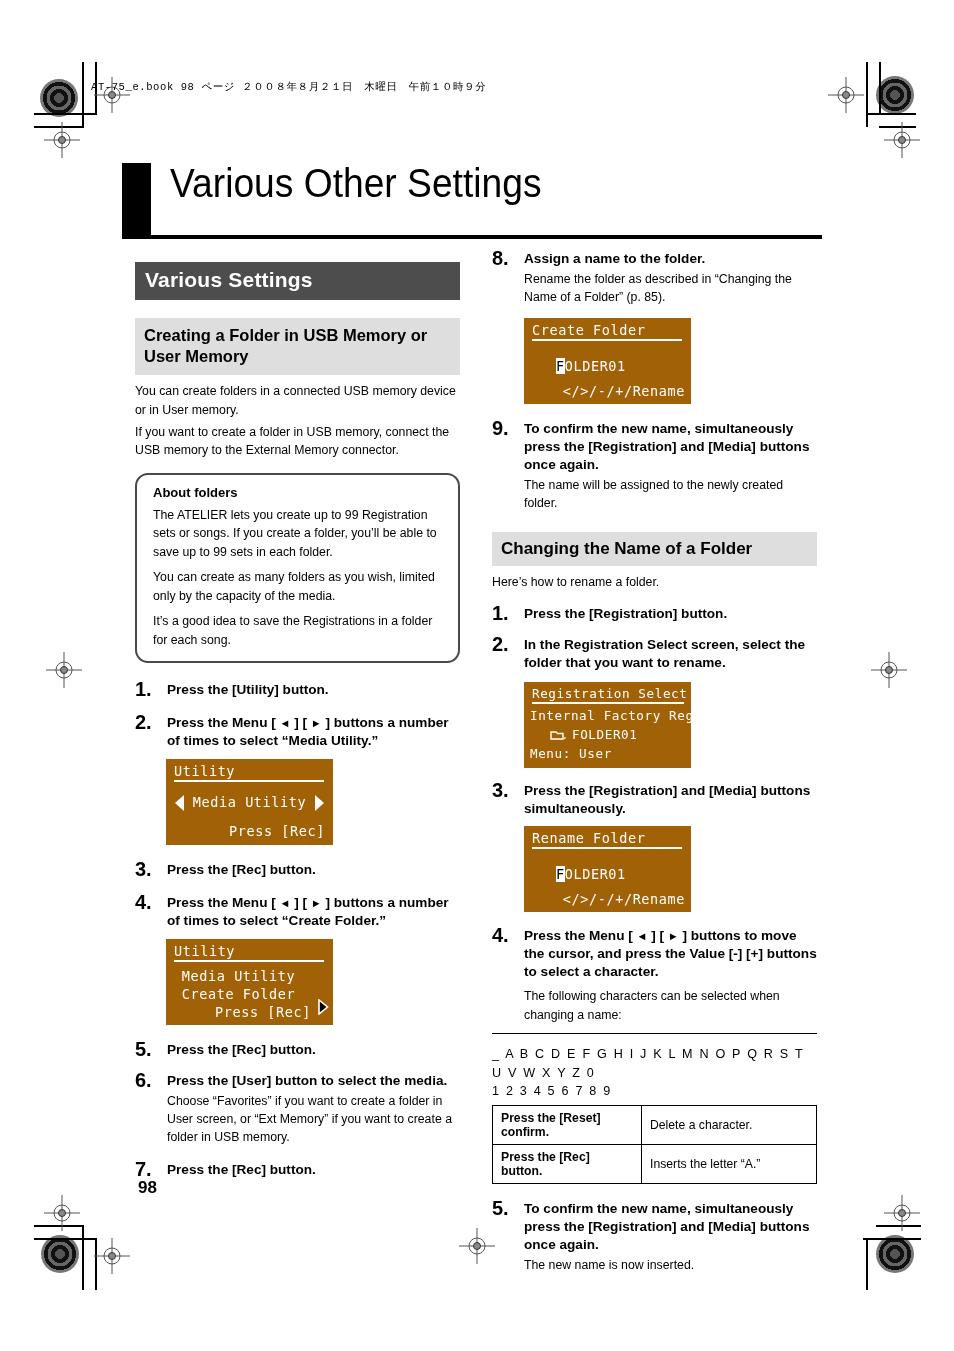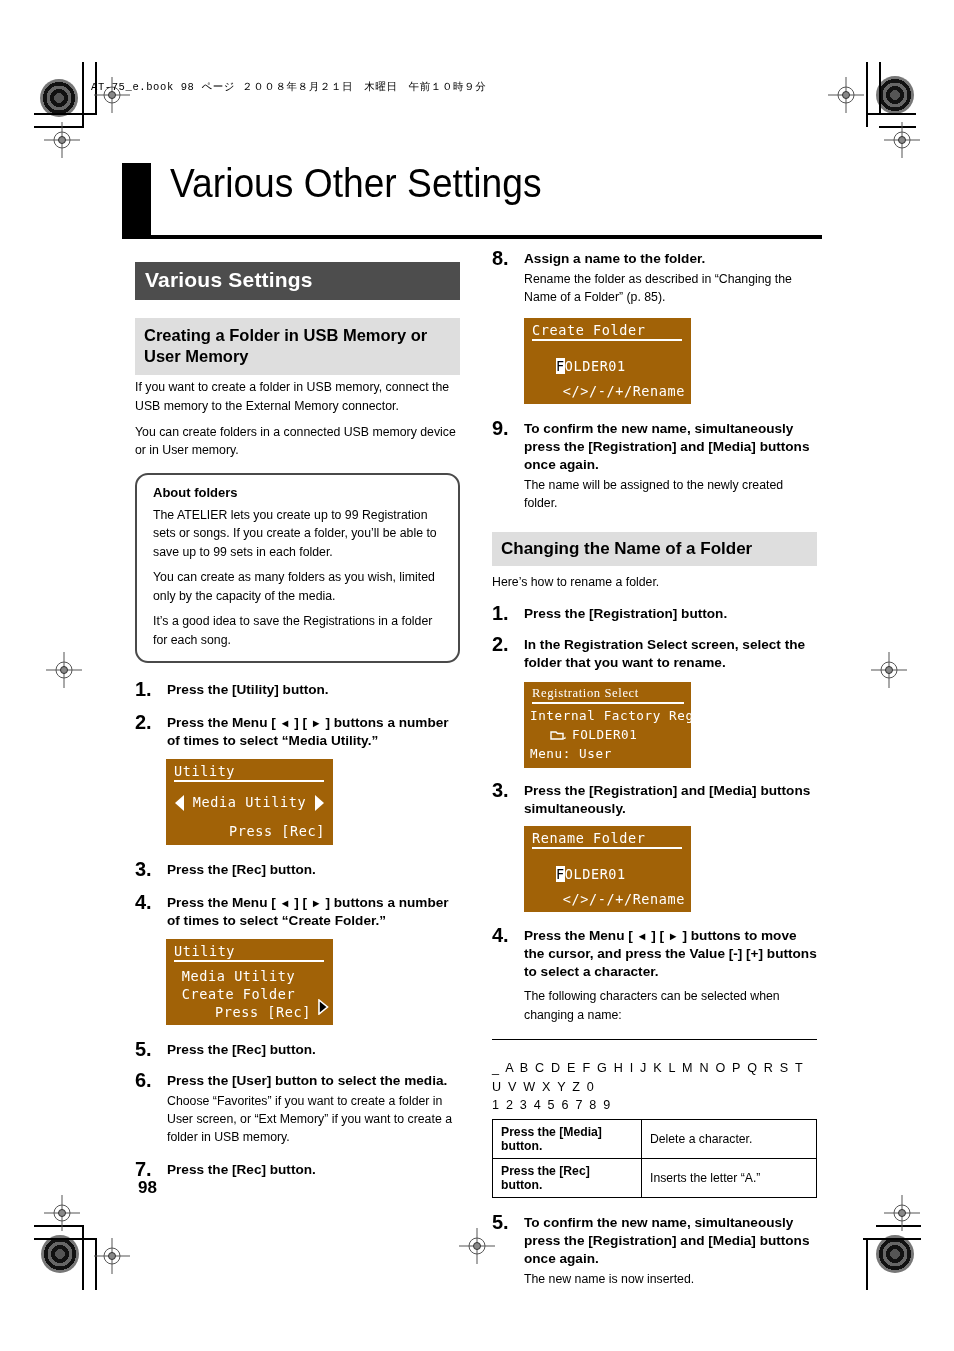--- a/index.html
+++ b/index.html
@@ -66,21 +66,21 @@
   .lcd .ttl{font-size:13.5px;letter-spacing:.6px;padding:4px 0 0 8px;position:relative;display:inline-block;}
   .lcd .ttlrule{position:absolute;height:2px;background:#fff;}
   .lcd .row{font-size:13.5px;letter-spacing:.6px;white-space:pre;}
   .lcd .cur{background:#fff;color:#000;}
   .tri-l{position:absolute;width:0;height:0;border-top:8px solid transparent;
      border-bottom:8px solid transparent;border-right:9px solid #fff;}
   .tri-r{position:absolute;width:0;height:0;border-top:8px solid transparent;
      border-bottom:8px solid transparent;border-left:9px solid #fff;}
 
   
-  .charblock{margin-top:15px;border-top:1.4px solid #000;padding-top:19px;}
+  .charblock{margin-top:9px;border-top:1.4px solid #000;padding-top:11px;}
   .charline{font-size:12.6px;letter-spacing:1.7px;line-height:1.45;}
   table.kt{border-collapse:collapse;width:100%;margin-top:5px;font-size:0;}
   table.kt td{border:1px solid #000;padding:5px 8px;font-size:12.2px;vertical-align:middle;}
   table.kt td.k{font-weight:700;width:46%;}
 
   .pageno{position:absolute;left:138px;top:1178px;font-size:17px;font-weight:700;}
 </style>
 </head>
 <body>
 
@@ -175,22 +175,22 @@
   <h1>Various Other Settings</h1>
 </div>
 <div class="chaprule"></div>
 
 <div class="col colL">
 
   <div class="secbar">Various Settings</div>
 
   <div class="subbar" style="margin-top:18px;">Creating a Folder in USB Memory or User Memory</div>
 
+  <p class="body">You can create folders in a connected USB memory device or in User memory.</p>
   <p class="body tight">If you want to create a folder in USB memory, connect the USB memory to the External Memory connector.</p>
-  <p class="body">You can create folders in a connected USB memory device or in User memory.</p>
 
   <div class="note">
     <h4>About folders</h4>
     <p>The ATELIER lets you create up to 99 Registration sets or songs. If you create a folder, you’ll be able to save up to 99 sets in each folder.</p>
     <p>You can create as many folders as you wish, limited only by the capacity of the media.</p>
     <p>It’s a good idea to save the Registrations in a folder for each song.</p>
   </div>
 
   <div class="step" style="margin-top:18px;">
     <span class="num">1.</span>
@@ -277,21 +277,21 @@
   <div class="step" style="margin-top:13px;">
     <span class="num">1.</span>
     <p class="lead">Press the [Registration] button.</p>
   </div>
 
   <div class="step" style="margin-top:13px;">
     <span class="num">2.</span>
     <p class="lead">In the Registration Select screen, select the folder that you want to rename.</p>
 
     <div class="lcd" style="width:167px;height:86px;margin-top:10px;">
-      <div class="ttl" style="font-size:12.6px;font-family:Liberation Serif, serif;">Registration Select</div>
+      <div class="ttl" style="font-size:12.6px;">Registration Select</div>
       <div class="ttlrule" style="left:8px;top:20px;width:152px;"></div>
       <div class="row" style="position:absolute;left:6px;top:26px;font-size:12.6px;">Internal Factory Reg.</div>
       <svg width="17" height="11" viewBox="0 0 17 11" style="position:absolute;left:26px;top:48px;">
         <path d="M1 2 H6 L7.5 3.5 H13 V9 H1 Z" fill="none" stroke="#fff" stroke-width="1.4"></path>
         <path d="M13 9 L15.5 6.5 V9 Z" fill="#fff"></path>
       </svg>
       <div class="row" style="position:absolute;left:48px;top:45px;font-size:12.6px;">FOLDER01</div>
       <div class="row" style="position:absolute;left:6px;top:64px;font-size:12.6px;">Menu: User</div>
     </div>
   </div>
@@ -313,21 +313,21 @@
     <p class="lead"><span>Press the Menu [ </span><span class="arrw">◄</span><span> ] [ </span><span class="arrw">►</span><span> ] buttons to move the cursor, and press the Value [-] [+] buttons to select a character.</span></p>
     <p class="sub" style="margin-top:7px;">The following characters can be selected when changing a name:</p>
 
     <div class="charblock" style="margin-left:-32px;">
       <div class="charline">_ A B C D E F G H I J K L M N O P Q R S T U V W X Y Z 0</div>
       <div class="charline">1 2 3 4 5 6 7 8 9</div>
 
       <table class="kt">
         <tbody>
           <tr>
-            <td class="k">Press the [Media] button.</td>
+            <td class="k">Press the [Reset] confirm.</td>
             <td>Delete a character.</td>
           </tr>
           <tr>
             <td class="k">Press the [Rec] button.</td>
             <td>Inserts the letter “A.”</td>
           </tr>
         </tbody>
       </table>
     </div>
   </div>

